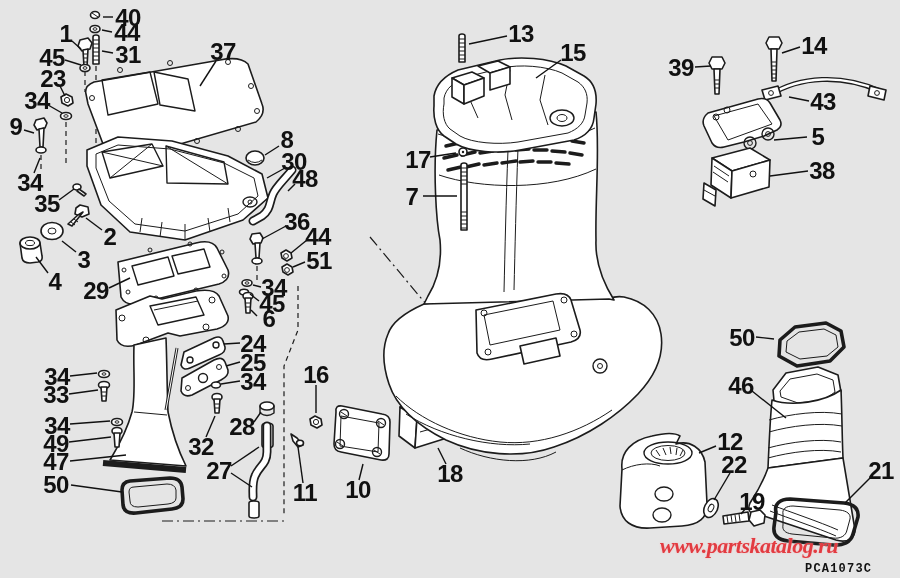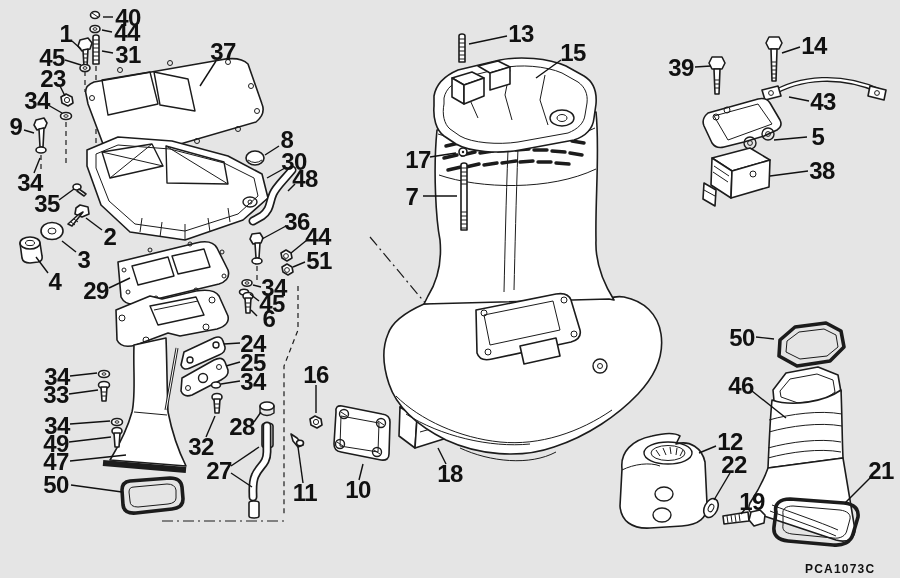--- a/index.html
+++ b/index.html
@@ -16,21 +16,21 @@
   .dash{fill:none;stroke:#1c1c1c;stroke-width:1.2;stroke-dasharray:5 4;}
   .dashdot{fill:none;stroke:#1c1c1c;stroke-width:1.2;stroke-dasharray:11 4 2 4;}
   .blk{fill:#1c1c1c;stroke:none;}
   .callout{font-family:"Liberation Sans",sans-serif;font-weight:700;font-size:24px;
            fill:#111;text-anchor:middle;dominant-baseline:central;letter-spacing:-0.5px;}
   .leader{stroke:#111;stroke-width:1.4;}
   .watermark{position:absolute;left:660px;top:533px;width:230px;
              font-family:"Liberation Serif",serif;font-style:italic;font-weight:700;
              font-size:22px;letter-spacing:-0.5px;color:#e23b41;
              text-shadow:0 0 2px #f6b9bc;}
-  .code{position:absolute;left:805px;top:562px;font-family:Liberation Sans, sans-serif;
+  .code{position:absolute;left:805px;top:562px;font-family:Liberation Mono, monospace;
         font-weight:700;font-size:12px;letter-spacing:1.2px;color:#111;}
 </style>
 </head>
 <body>
 
 <div class="stage">
 <svg id="art" width="900" height="578" viewBox="0 0 900 578">
 
   <g>
     <path class="dash" d="M96,66 L96,186"></path>
@@ -505,14 +505,15 @@
         <text x="730" y="441" class="callout">12</text>
         <line x1="730" y1="473" x2="714" y2="500" class="leader"></line>
         <text x="734" y="464" class="callout">22</text>
         <line x1="746" y1="508" x2="741" y2="514" class="leader"></line>
         <text x="752" y="501" class="callout">19</text>
         <line x1="870" y1="478" x2="845" y2="503" class="leader"></line>
         <text x="881" y="470" class="callout">21</text>
       </g>
 </svg>
 
+<div class="watermark">www.partskatalog.ru</div>
 <div class="code">PCA1073C</div>
 </div>
 
 </body></html>

